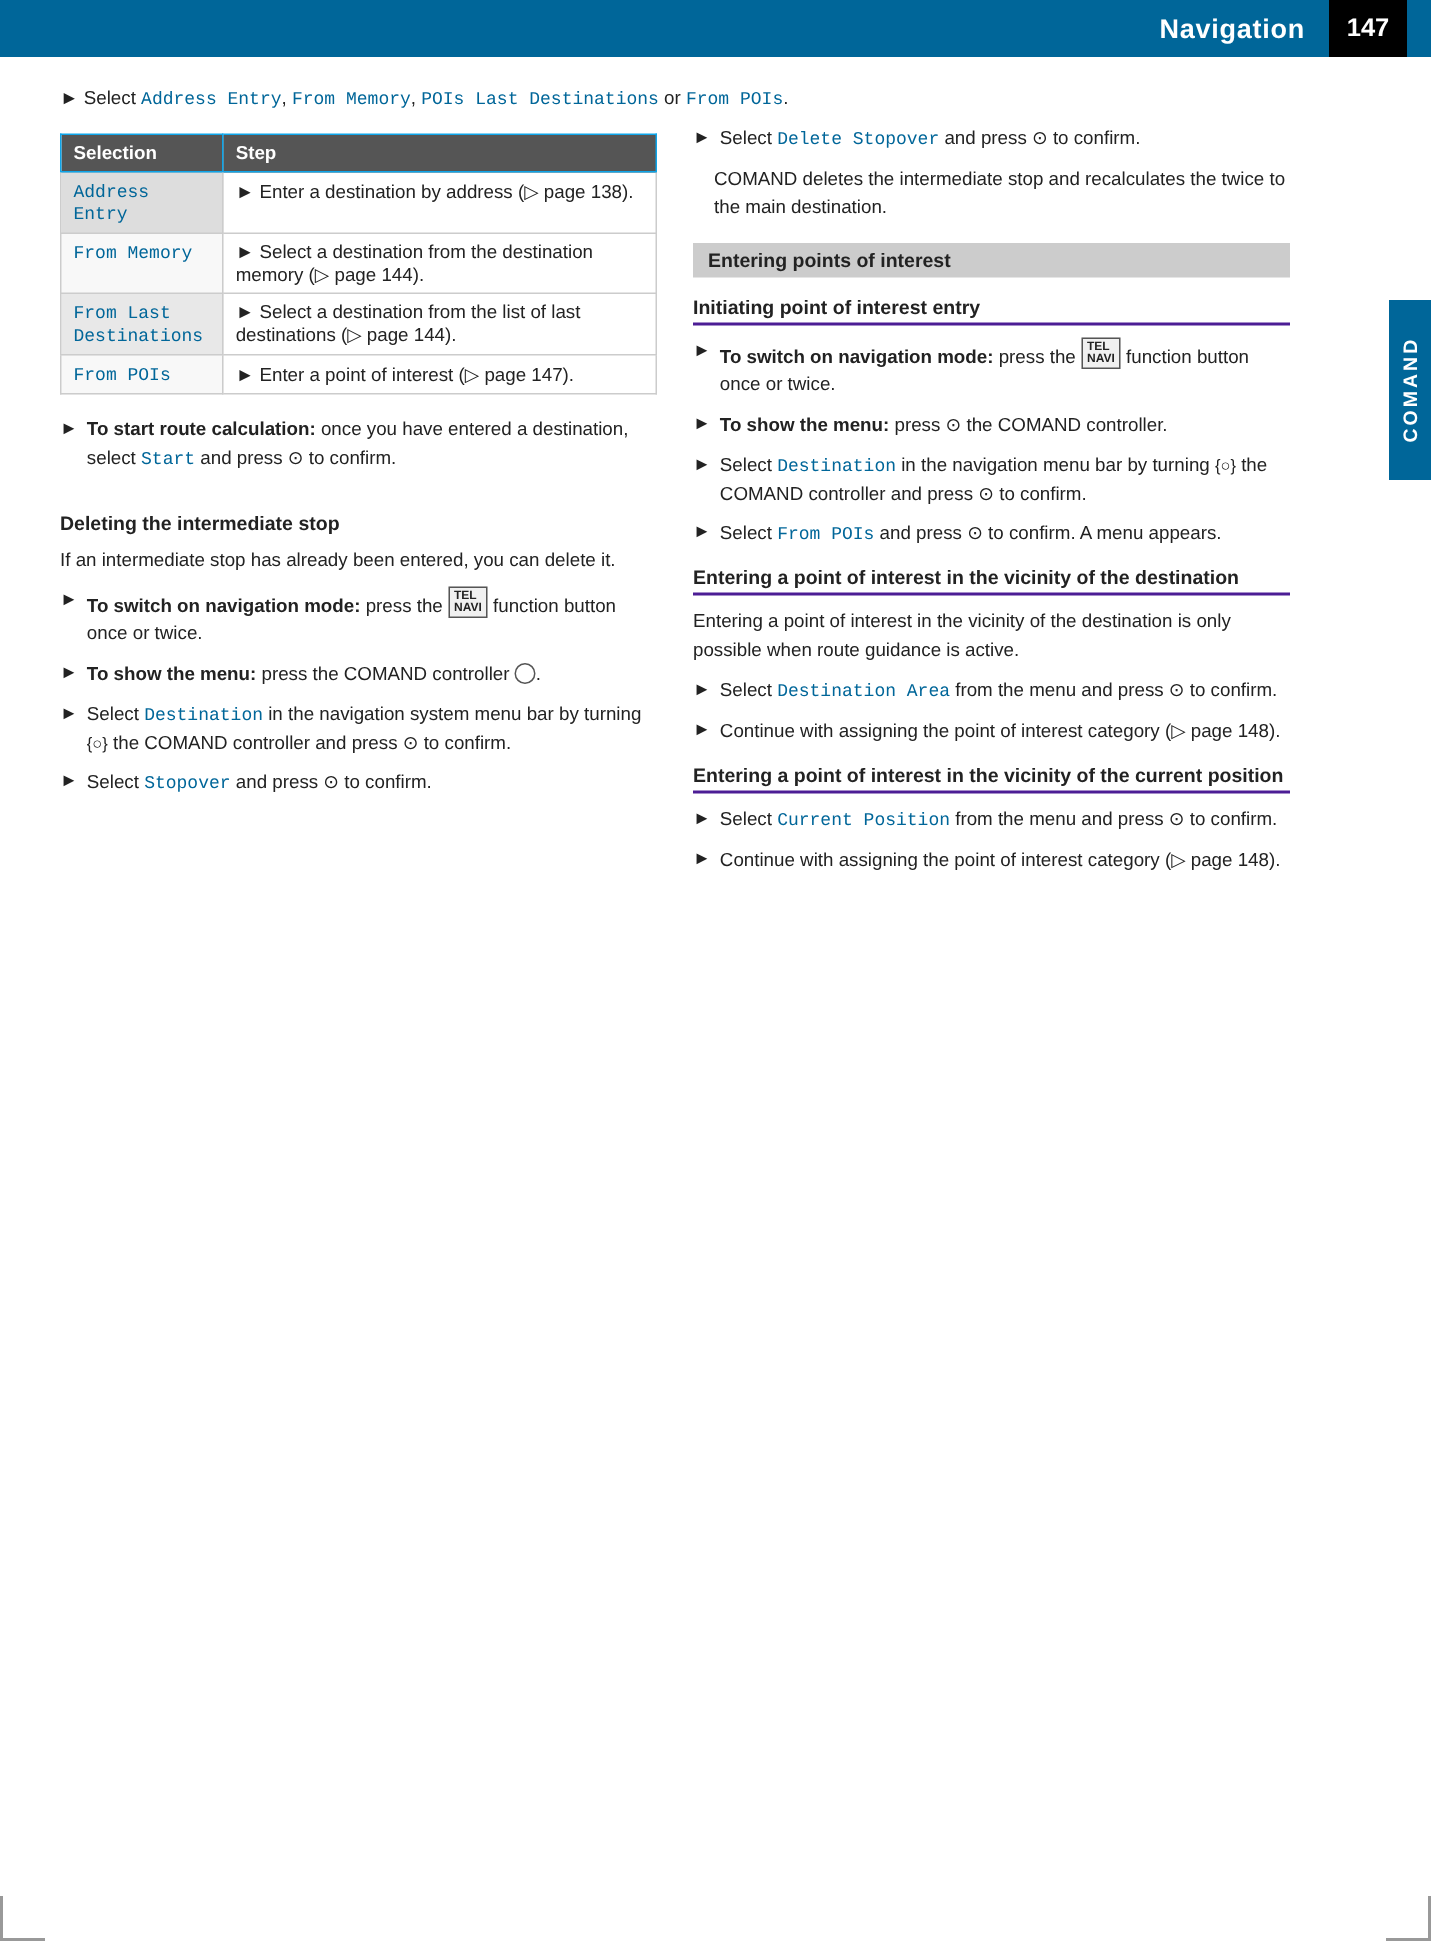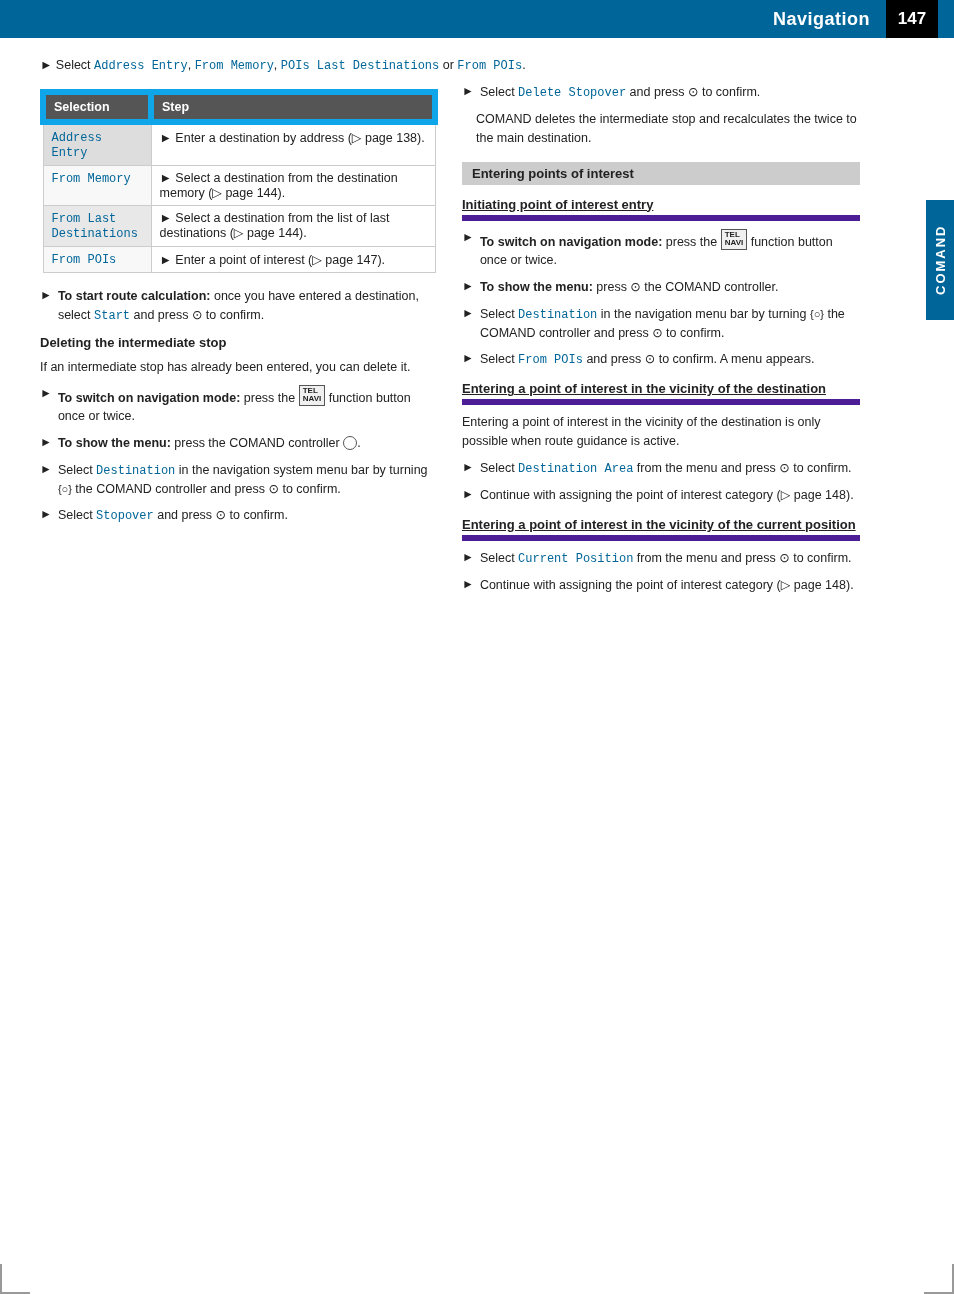--- a/index.html
+++ b/index.html
@@ -117,21 +117,21 @@
       margin-bottom: 14px;
       margin-top: 6px;
     }
     .selection-table th {
       background: #555;
       color: #fff;
       font-size: 12.5px;
       font-weight: bold;
       padding: 5px 8px;
       text-align: left;
-      border: 6px solid #0ea5e9;
+      border: 1px solid #0ea5e9;
     }
     .selection-table td {
       border: 1px solid #ccc;
       padding: 5px 8px;
       font-size: 12.5px;
       vertical-align: top;
     }
     .selection-table tr:nth-child(odd) td:first-child {
       background: #e8e8e8;
     }
@@ -149,32 +149,31 @@
       padding: 4px 10px;
       margin-bottom: 10px;
       margin-top: 4px;
     }
 
     
     .subsection-heading {
       font-size: 13px;
       font-weight: bold;
       margin-bottom: 8px;
-      margin-top: 10px;
+      margin-top: 26px;
     }
 
     
     .underline-heading {
       font-size: 13px;
       font-weight: bold;
-      border-bottom: 6px solid #4c1d95;
+      border-bottom: 2px solid #4c1d95;
       padding-bottom: 3px;
       margin-bottom: 8px;
       margin-top: 12px;
-      text-decoration: underline;
     }
 
     
     .bold { font-weight: bold; }
 
     
     .tel-navi-btn {
       display: inline-block;
       border: 1px solid #555;
       background: #f0f0f0;

